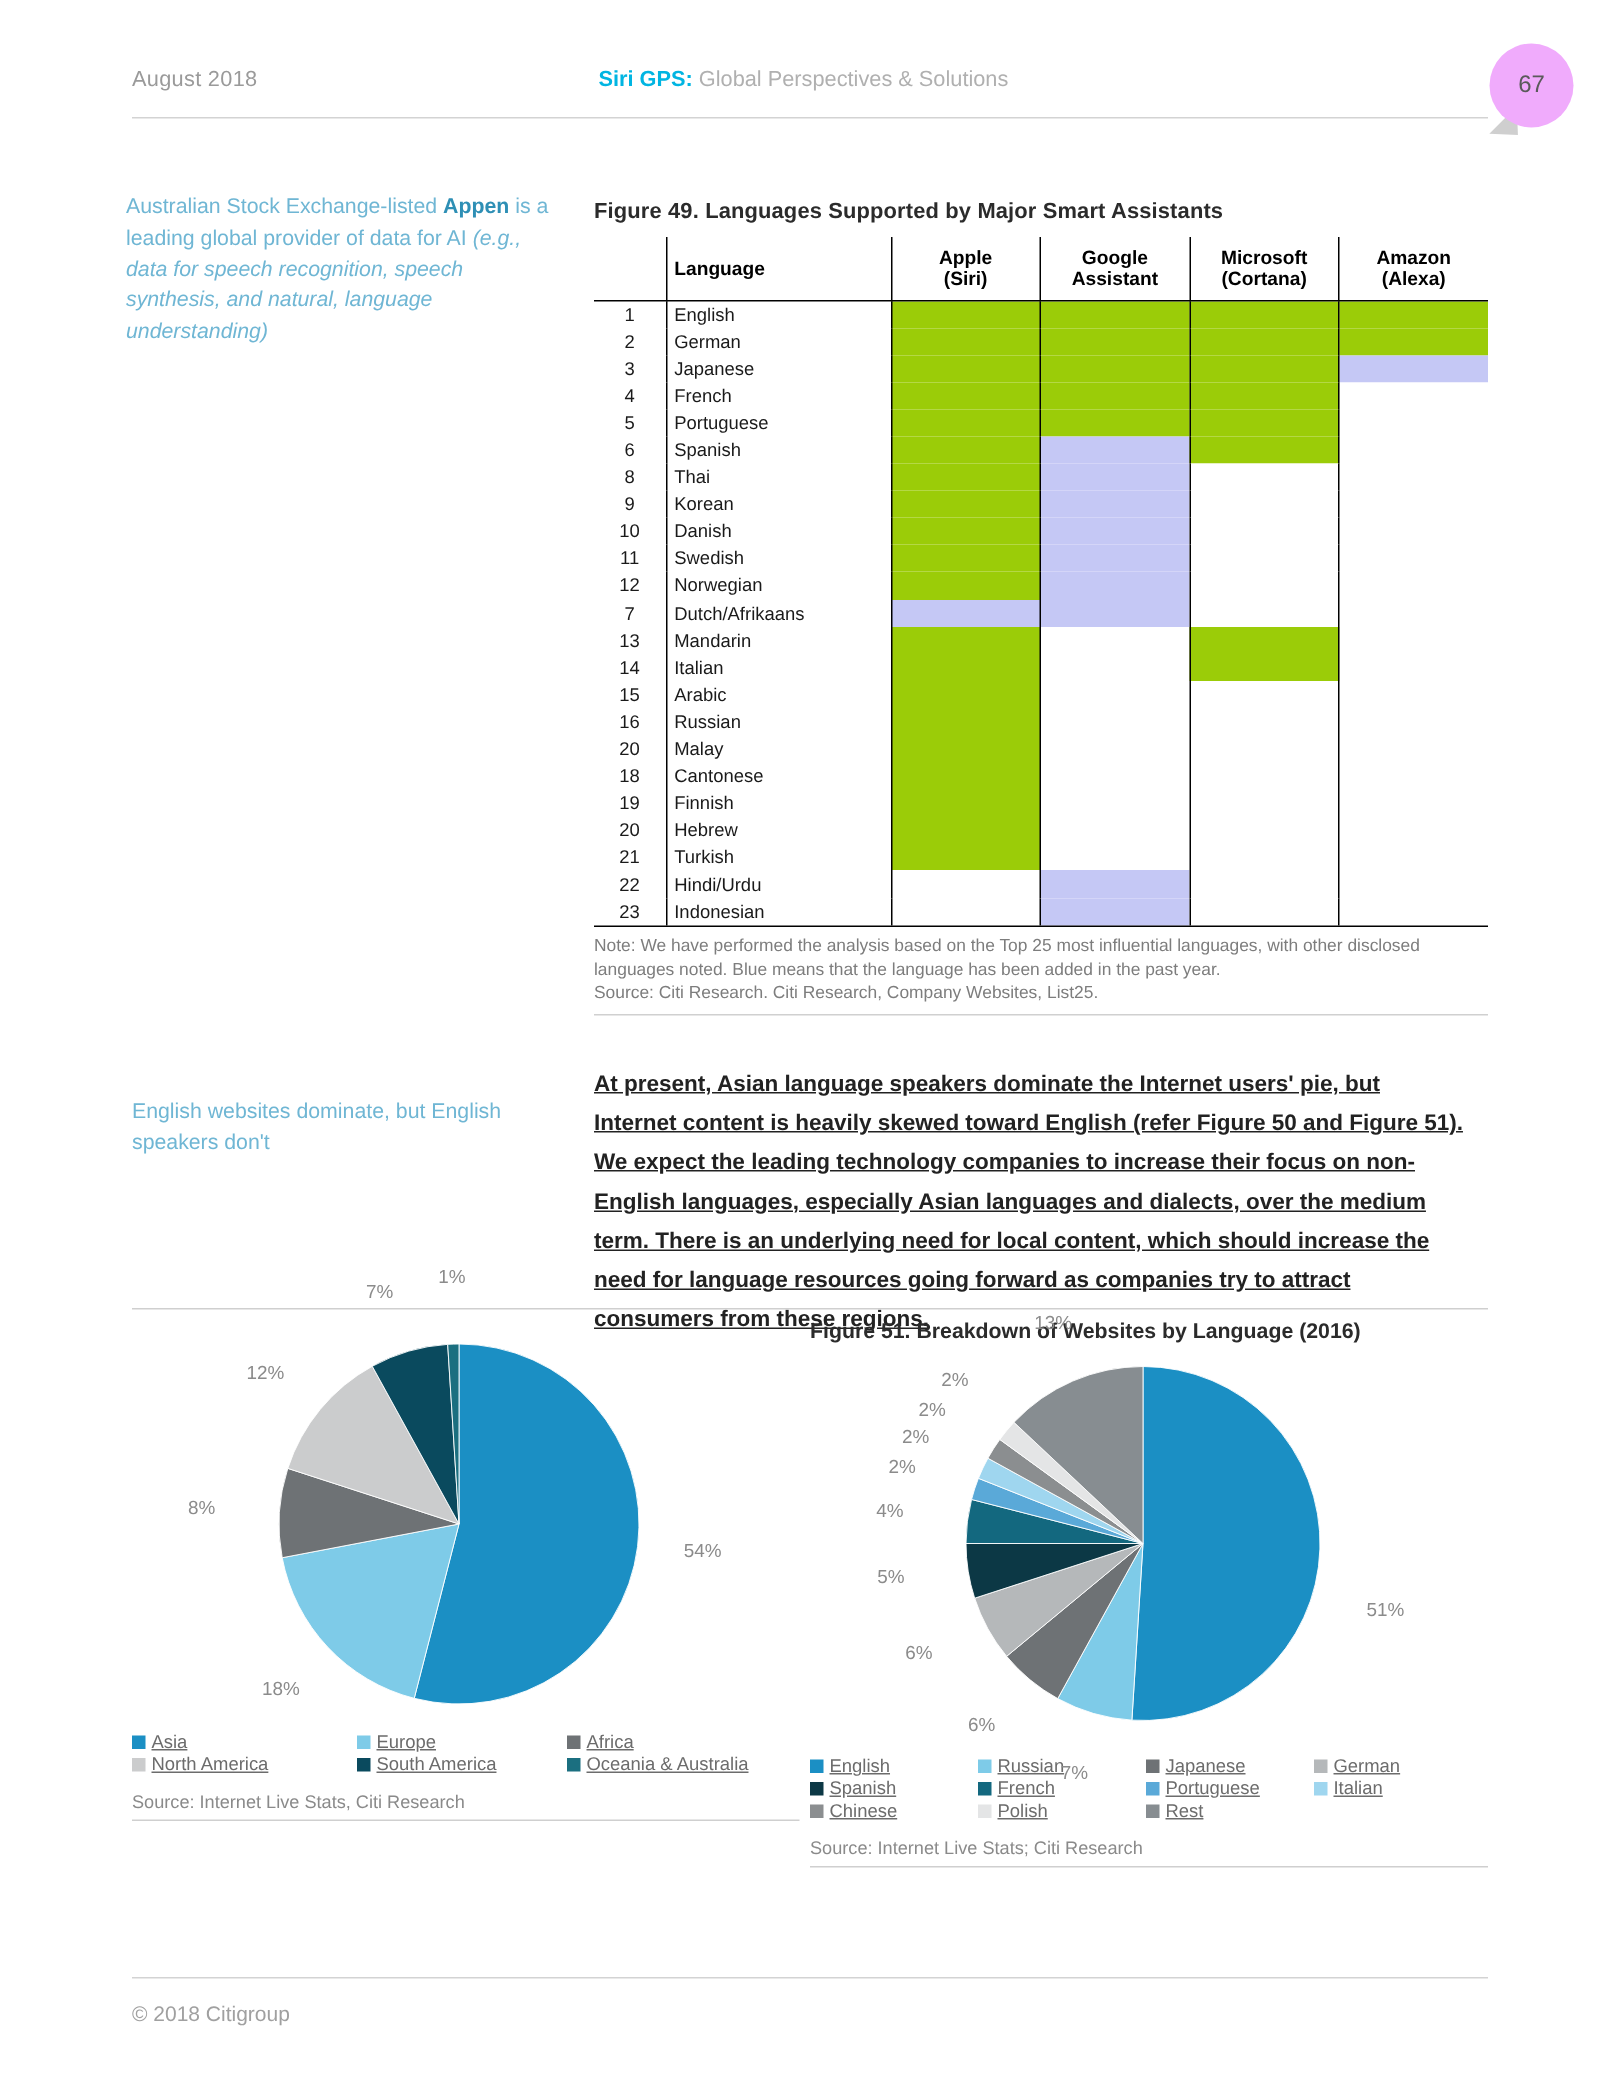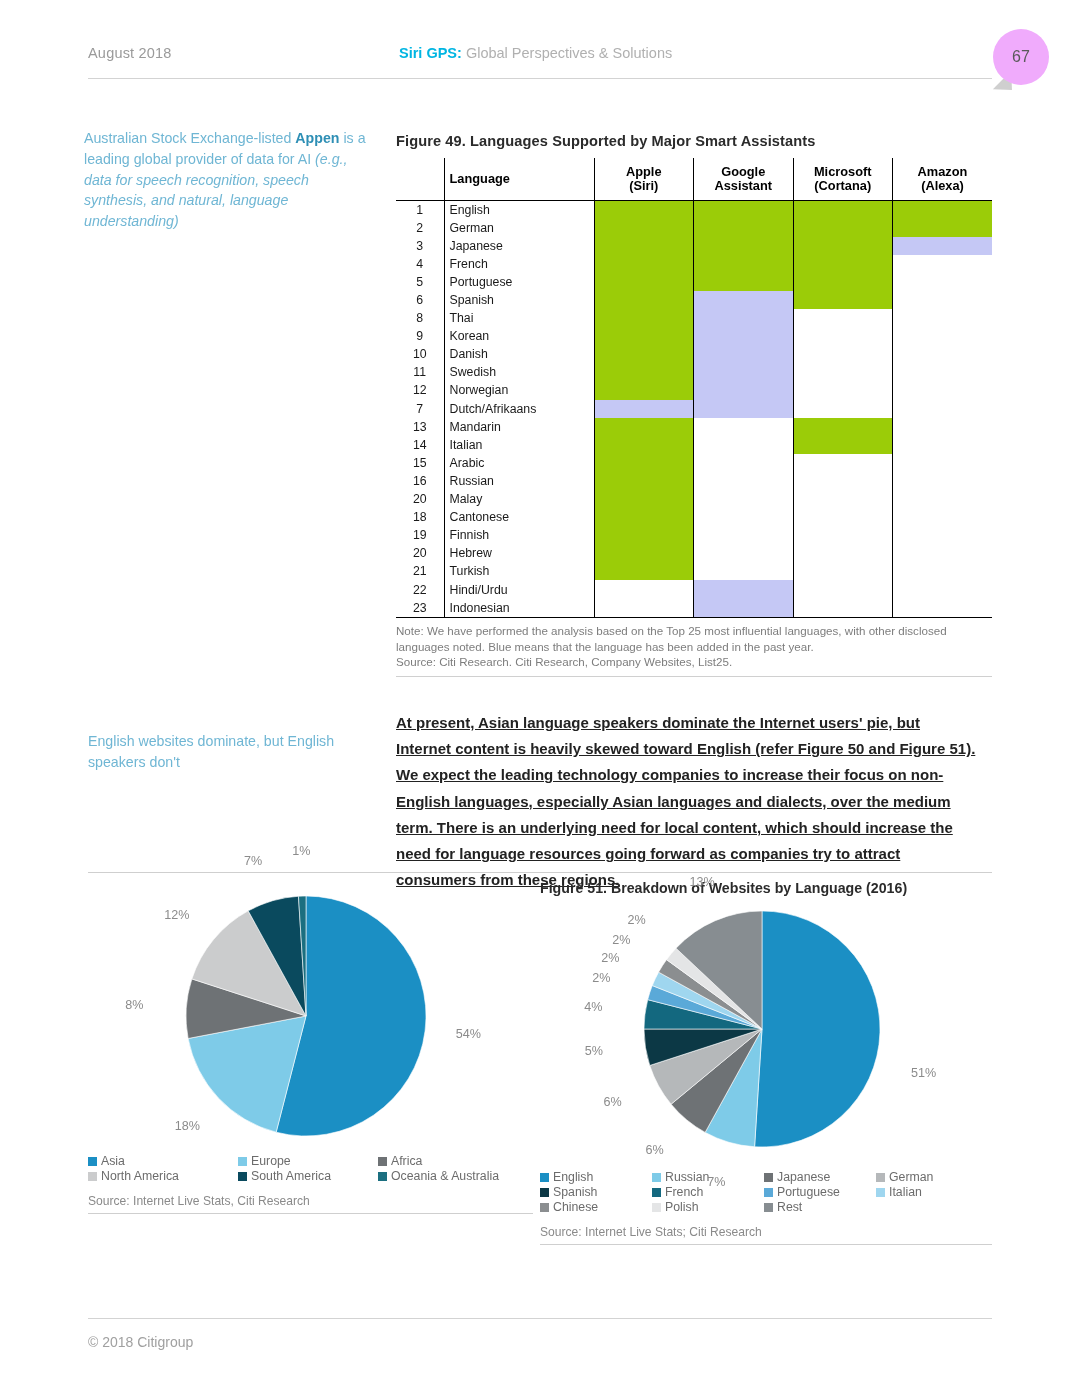--- a/index.html
+++ b/index.html
@@ -54,21 +54,21 @@
   .rule-wide{position:absolute;left:88px;top:872px;width:904px;height:1px;background:#cfcfcf;}
   .figblock{position:absolute;top:880px;}
   #fig50{left:88px;width:445px;}
   #fig51{left:540px;width:452px;}
   .fig2-title{font-size:14.2px;font-weight:bold;color:#2b2b2b;}
   .pieholder{position:relative;width:100%;height:272px;}
   .pielabel{position:absolute;font-size:12.6px;color:#8b8b8b;white-space:nowrap;}
   .legend{margin-top:2px;display:grid;gap:1px 0;}
   .lg4{grid-template-columns:112px 112px 112px 112px;}
   .lg3{grid-template-columns:150px 140px 150px;}
-  .lgitem{display:flex;align-items:center;font-size:12.3px;color:#6c6c6c;white-space:nowrap;}
+  .lgitem{display:flex;align-items:center;font-size:12.3px;color:#6c6c6c;white-space:nowrap;text-decoration:underline;}
   .sw{width:9px;height:9px;margin-right:4px;flex:0 0 auto;display:inline-block;}
   .src{margin-top:11px;font-size:12.1px;color:#8a8a8a;}
   .src-rule{margin-top:5px;height:1px;background:#cfcfcf;}
 
   
   .ftr-rule{position:absolute;left:88px;top:1318px;width:904px;height:1px;background:#d3d3d3;}
   .ftr{position:absolute;left:88px;top:1334px;font-size:14px;color:#a0a0a0;text-align:right;}
 </style>
 </head>
 <body>

